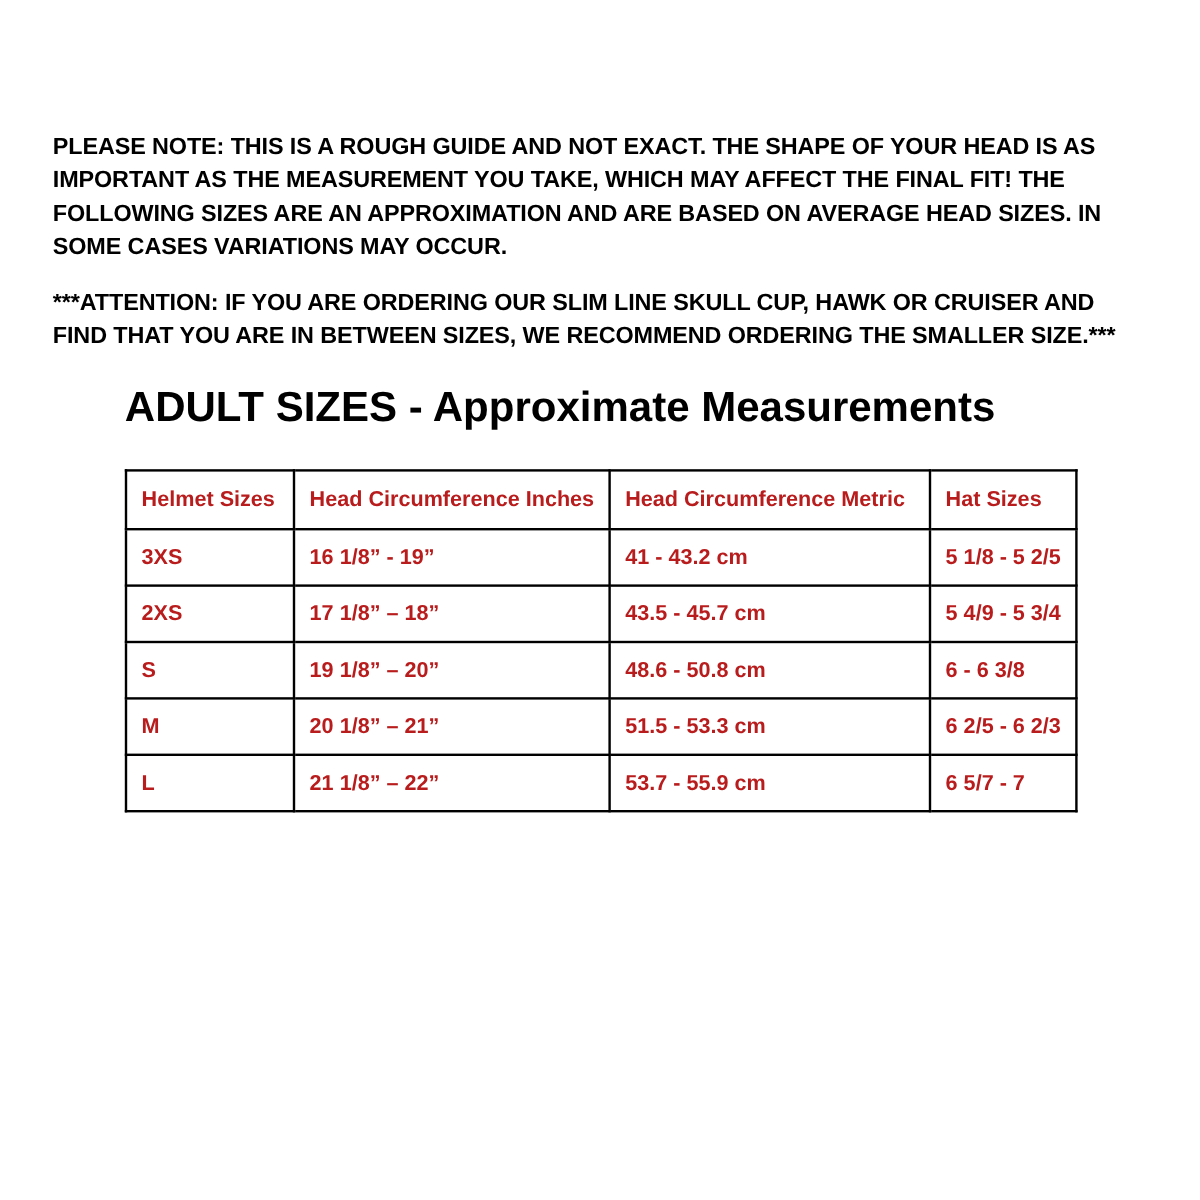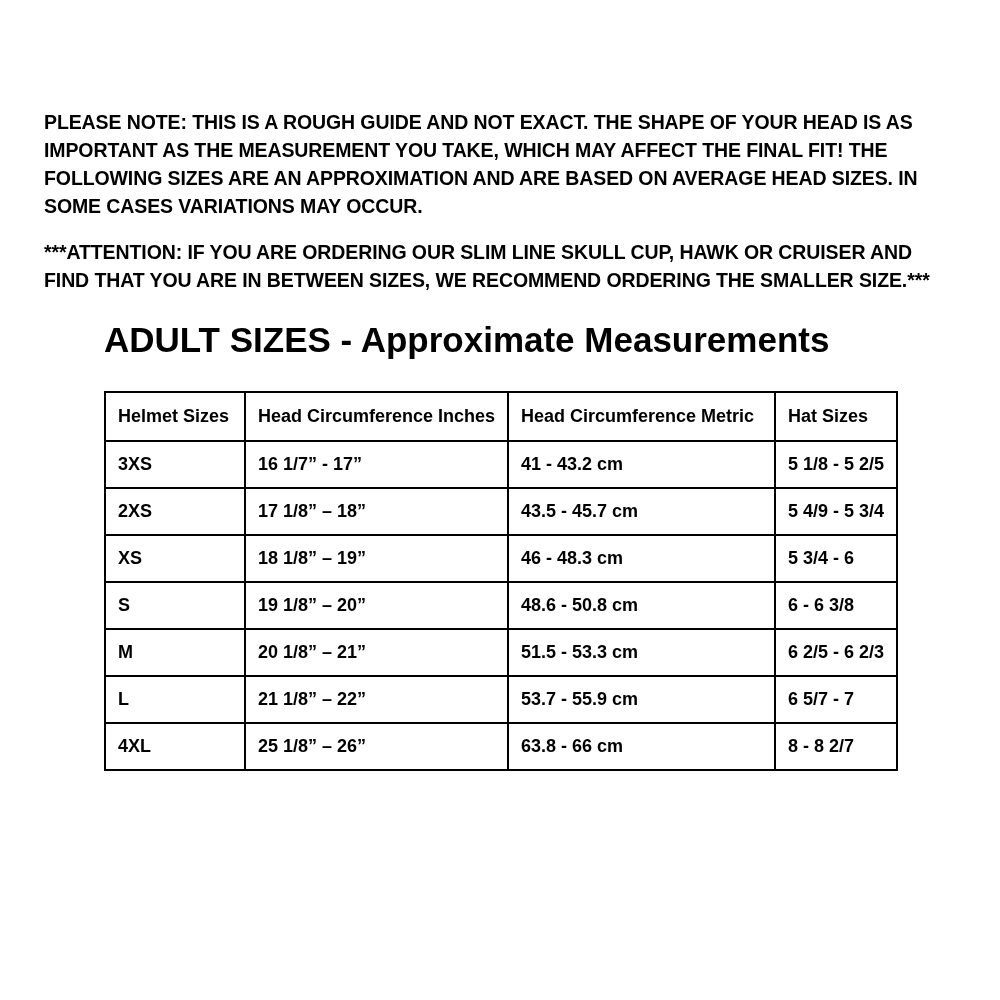--- a/index.html
+++ b/index.html
@@ -57,21 +57,21 @@
     table-layout: fixed;
   }
   .size-table td, .size-table th {
     border: 2px solid #000000;
     text-align: left;
     vertical-align: middle;
     padding: 0 0 0 12px;
     height: 45px;
     font-size: 18px;
     font-weight: 600;
-    color: #000000;
+    color: #b91c1c;
   }
   .size-table thead th {
     height: 47px;
     font-weight: 600;
   }
   .col-1 { width: 140px; }
   .col-2 { width: 263px; }
   .col-3 { width: 267px; }
   .col-4 { width: 122px; }
 
@@ -104,56 +104,44 @@
       <tr>
         <th>Helmet Sizes</th>
         <th>Head Circumference Inches</th>
         <th>Head Circumference Metric</th>
         <th>Hat Sizes</th>
       </tr>
     </thead>
     <tbody>
       <tr>
         <td>3XS</td>
-        <td>16 1/7” - 17”</td>
+        <td>16 1/8” - 19”</td>
         <td class="cell-strong">41 - 43.2 cm</td>
         <td>5 1/8 - 5 2/5</td>
       </tr>
       <tr>
         <td>2XS</td>
         <td>17 1/8” – 18”</td>
         <td>43.5 - 45.7 cm</td>
         <td>5 4/9 - 5 3/4</td>
-      </tr>
-      <tr>
-        <td>XS</td>
-        <td>18 1/8” – 19”</td>
-        <td>46 - 48.3 cm</td>
-        <td>5 3/4 - 6</td>
       </tr>
       <tr>
         <td>S</td>
         <td>19 1/8” – 20”</td>
         <td>48.6 - 50.8 cm</td>
         <td>6 - 6 3/8</td>
       </tr>
       <tr>
         <td>M</td>
         <td>20 1/8” – 21”</td>
         <td>51.5 - 53.3 cm</td>
         <td>6 2/5 - 6 2/3</td>
       </tr>
       <tr>
         <td>L</td>
         <td>21 1/8” – 22”</td>
         <td>53.7 - 55.9 cm</td>
         <td>6 5/7 - 7</td>
       </tr>
-      <tr>
-        <td>4XL</td>
-        <td>25 1/8” – 26”</td>
-        <td>63.8 - 66 cm</td>
-        <td>8 - 8 2/7</td>
-      </tr>
     </tbody>
   </table>
 
 </div>
 
 </body></html>

